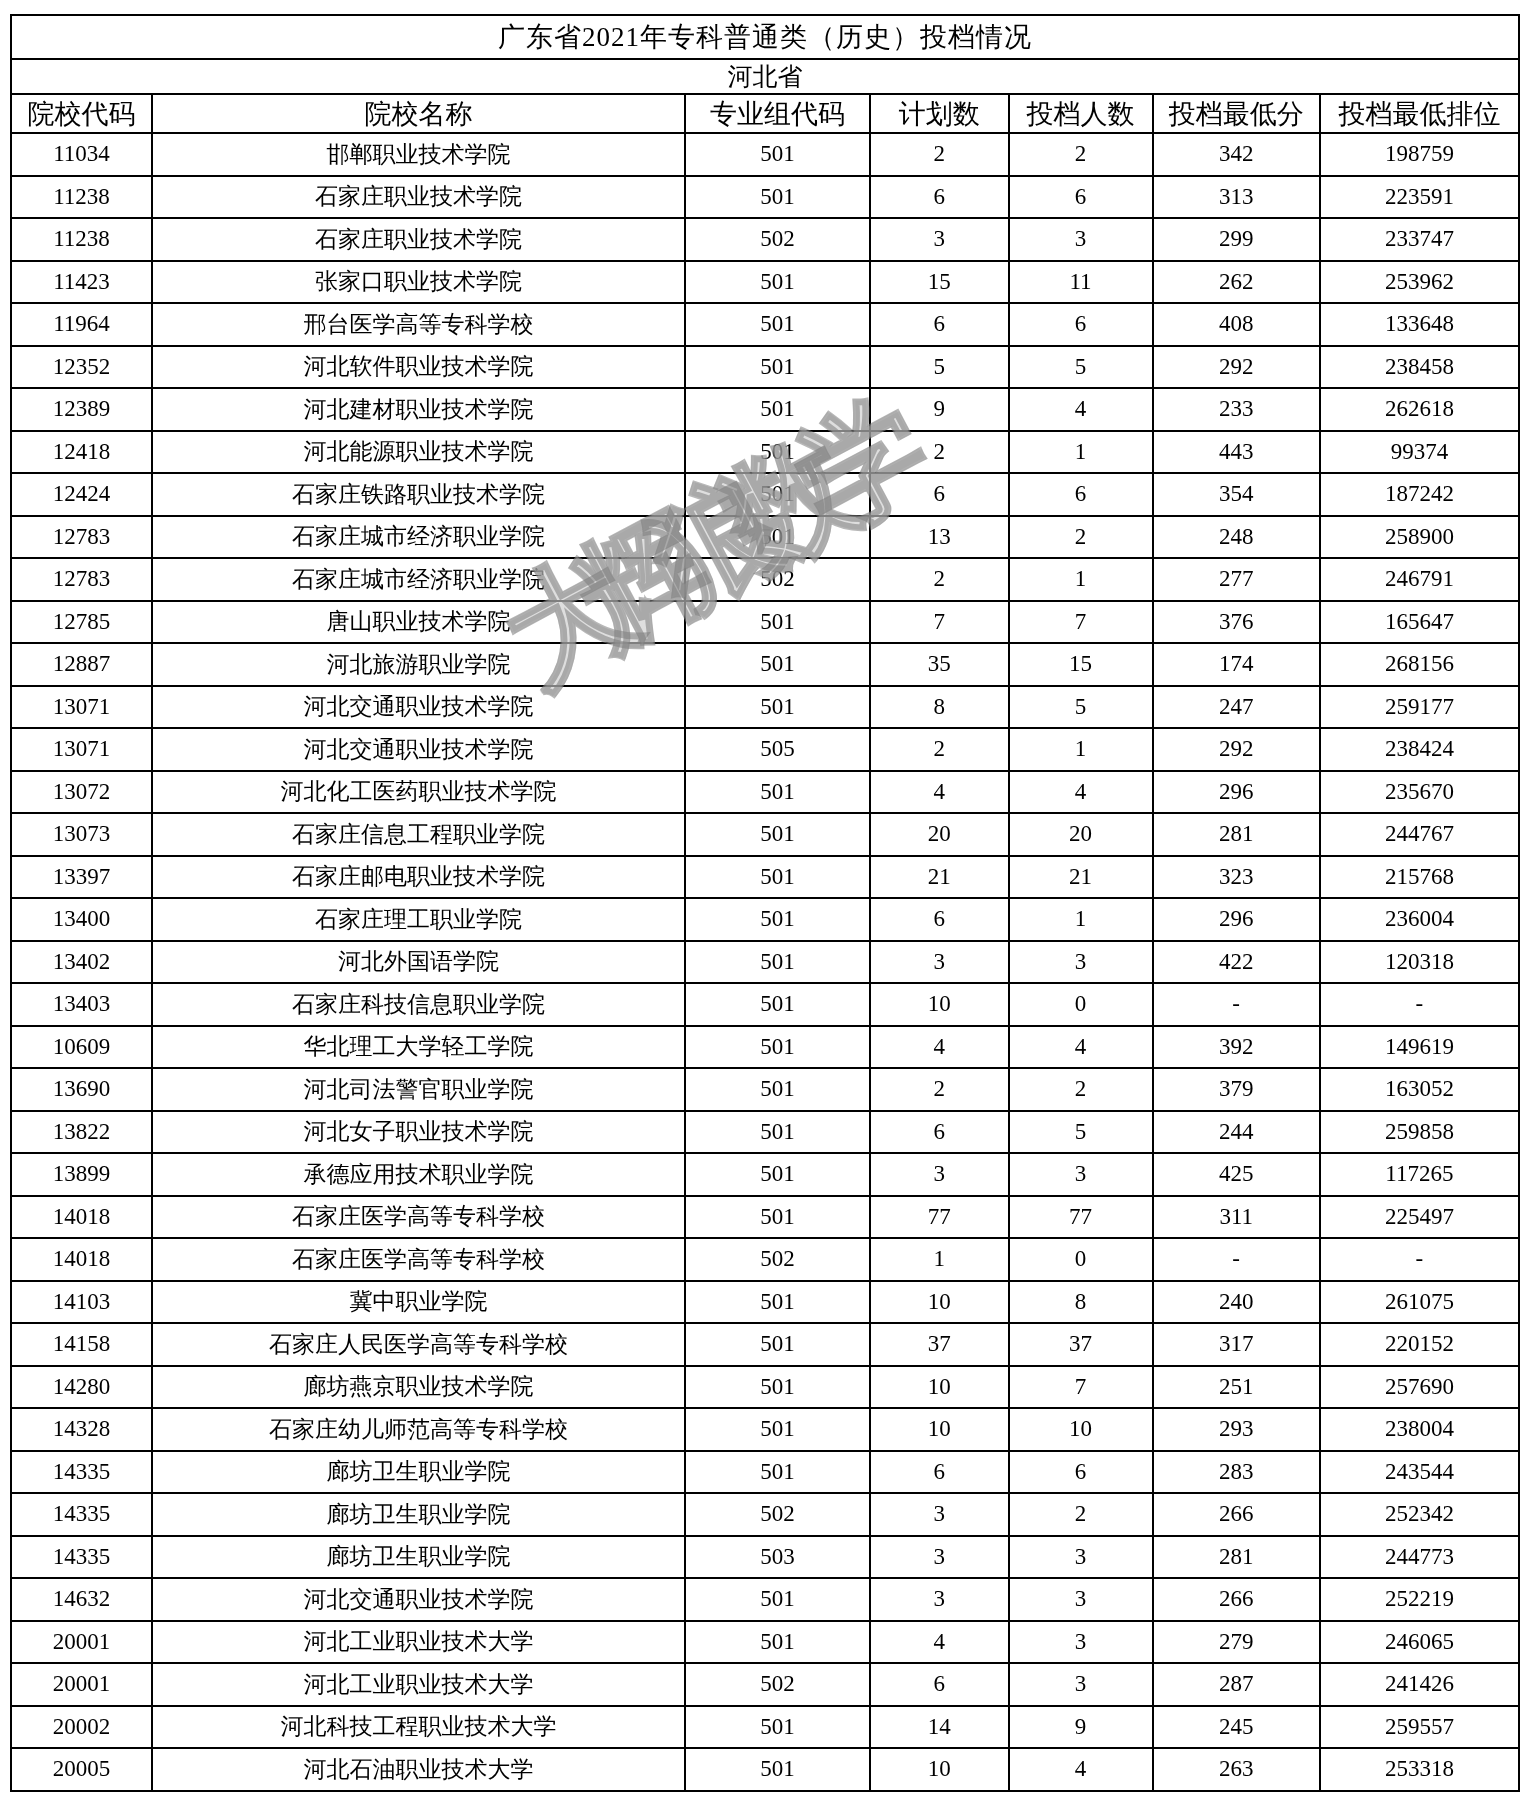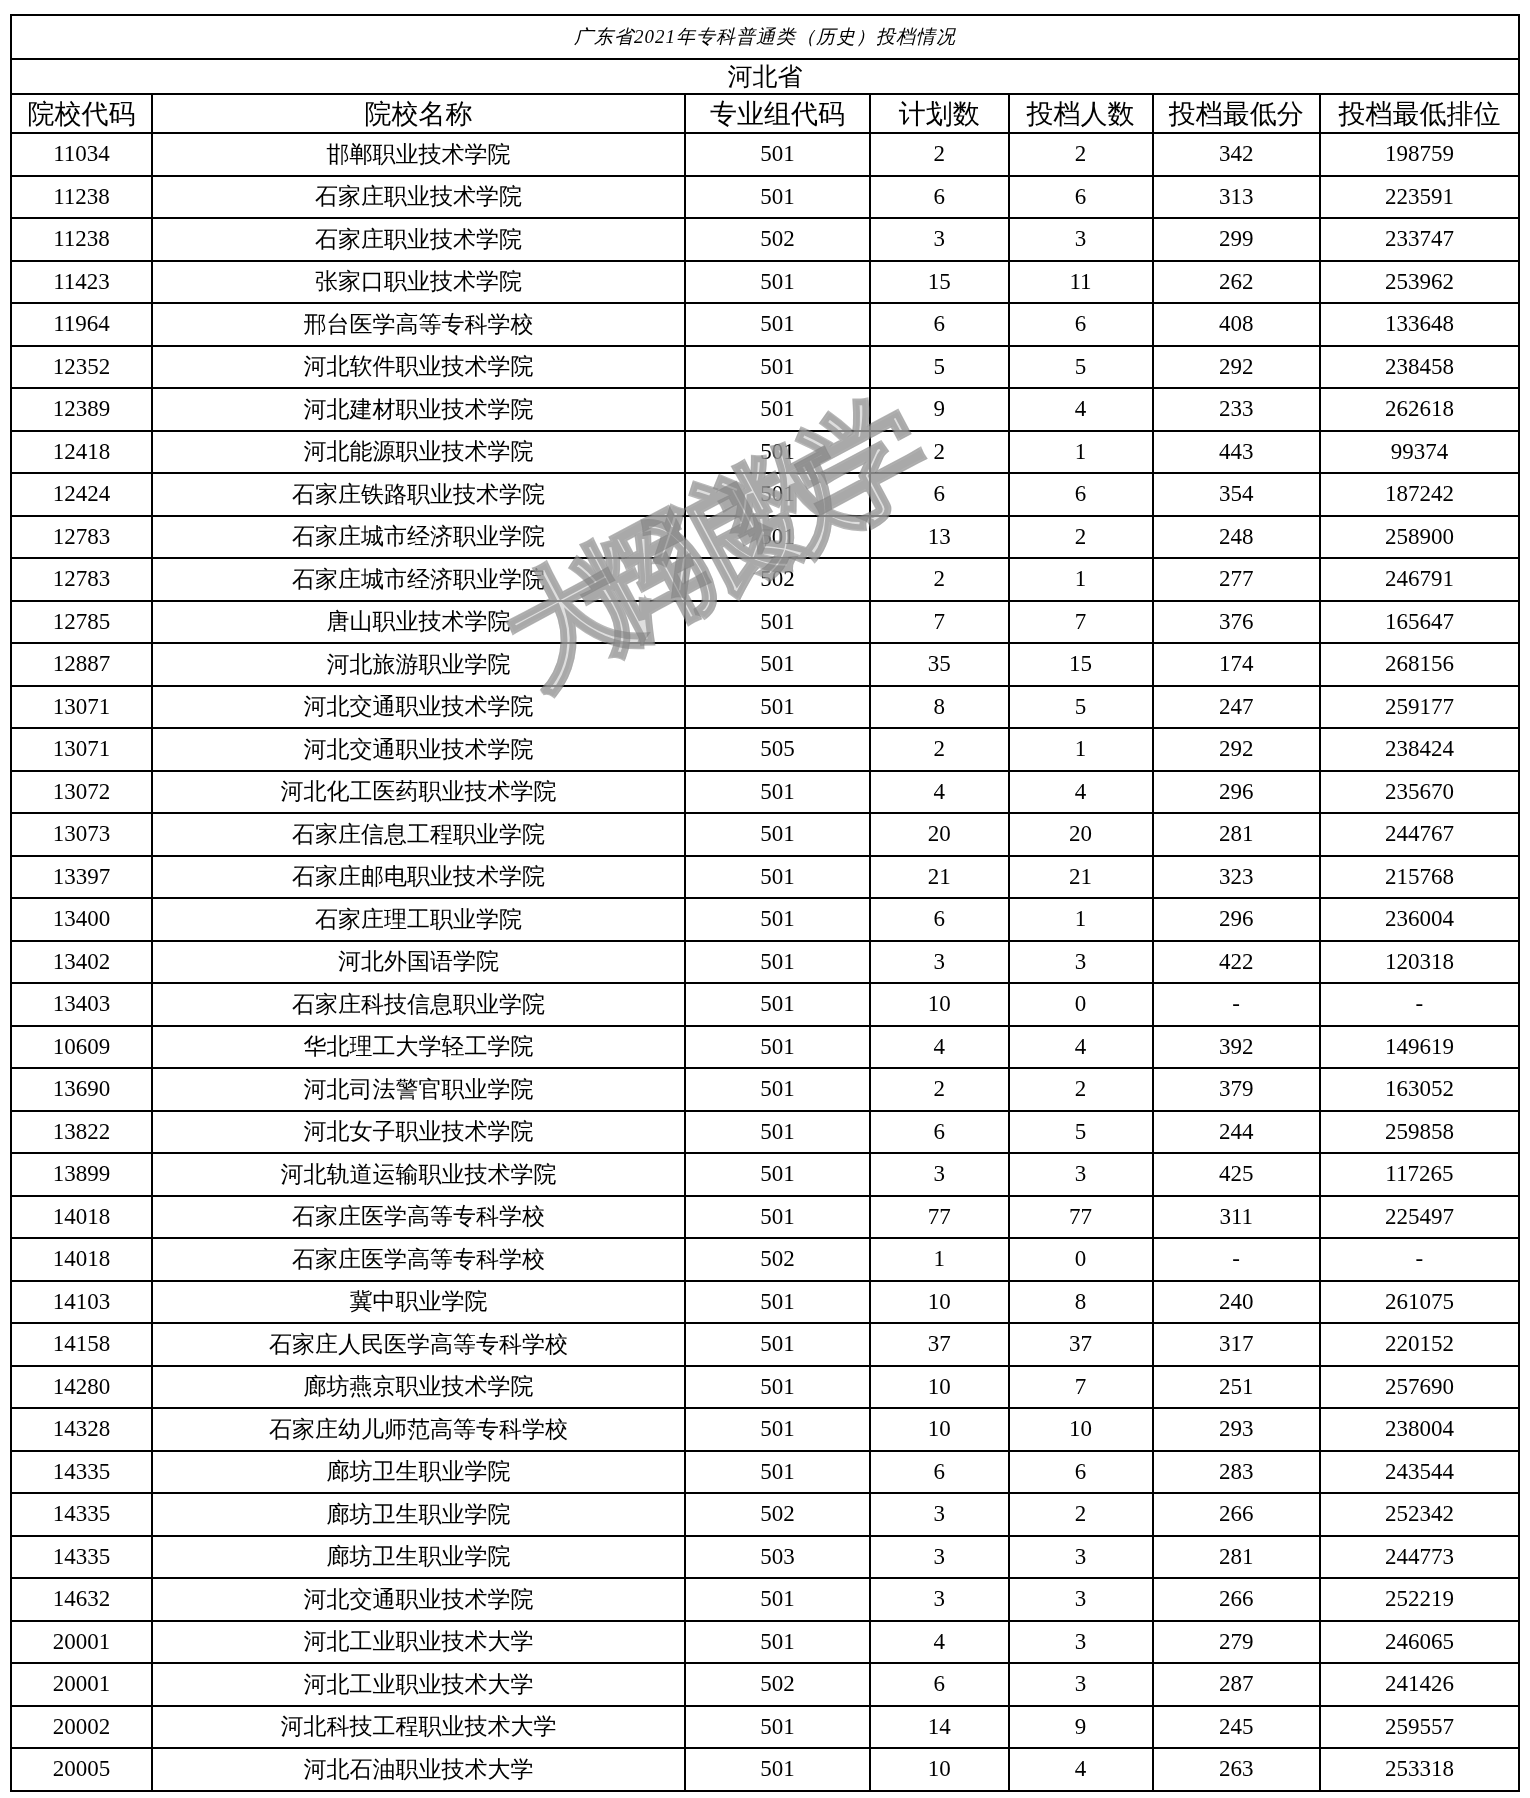--- a/index.html
+++ b/index.html
@@ -27,25 +27,24 @@
   table.report td {
     border: 2px solid #000;
     padding: 0 2px;
     text-align: center;
     vertical-align: middle;
     font-weight: normal;
     overflow: hidden;
     white-space: nowrap;
   }
   .title-cell {
-    font-size: 19px;
+    font-size: 27px;
     font-weight: bold;
     height: 42px;
     letter-spacing: 1px;
-    font-style: italic;
   }
   .subtitle-cell {
     font-size: 25px;
     height: 33px;
     margin-left: 42px;
   }
   thead th.col-header {
     font-size: 27px;
     height: 37px;
   }
@@ -316,21 +315,21 @@
         <td>13822</td>
         <td>河北女子职业技术学院</td>
         <td>501</td>
         <td>6</td>
         <td>5</td>
         <td>244</td>
         <td>259858</td>
       </tr>
       <tr>
         <td>13899</td>
-        <td>河北轨道运输职业技术学院</td>
+        <td>承德应用技术职业学院</td>
         <td>501</td>
         <td>3</td>
         <td>3</td>
         <td>425</td>
         <td>117265</td>
       </tr>
       <tr>
         <td>14018</td>
         <td>石家庄医学高等专科学校</td>
         <td>501</td>

